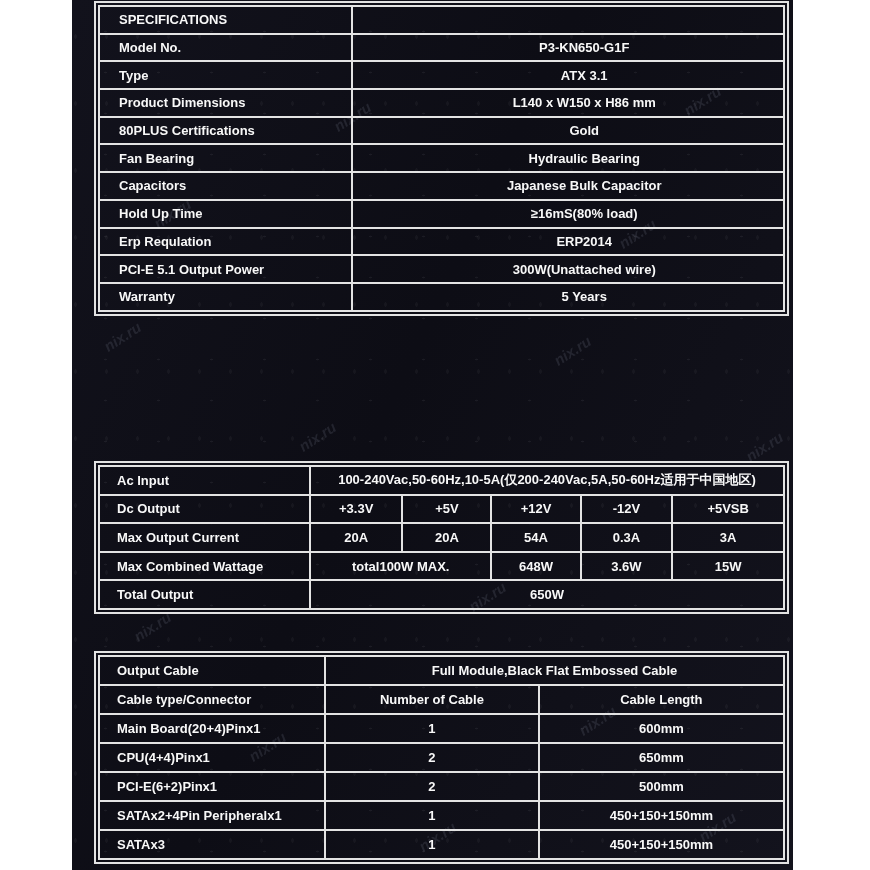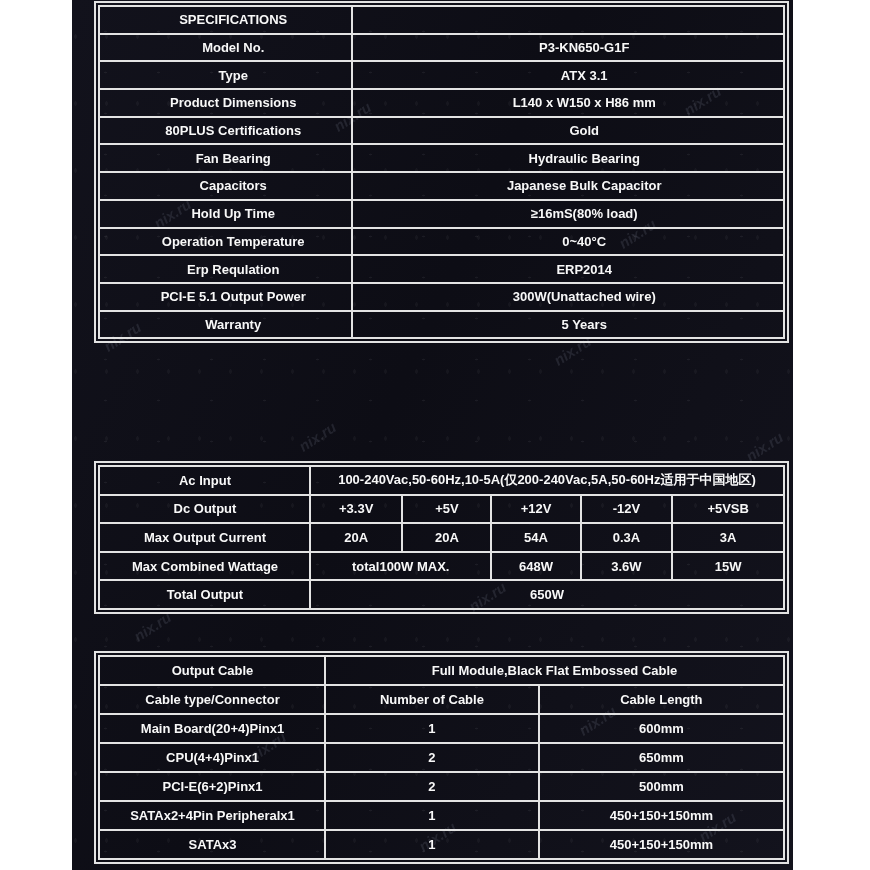--- a/index.html
+++ b/index.html
@@ -45,24 +45,24 @@
     color:#f8f8f8;
     font-size:13px;
     font-weight:bold;
     padding:0 4px;
     overflow:hidden;
     white-space:nowrap;
   }
   .t1 td{height:25.7px;}
   .t2 td{height:26.6px;}
   .t3 td{height:27px;}
-  td.lbl{text-align:center;padding-left:19px;}
+  td.lbl{text-align:left;padding-left:19px;}
   td.val{text-align:center;padding-left:36px;}
   td.ctr{text-align:center;}
-  .t2 td.lbl, .t3 td.lbl{padding-left:5px;}
+  .t2 td.lbl, .t3 td.lbl{padding-left:17px;}
 </style>
 </head>
 <body>
 
 <div class="panel">
 
   <span class="wm" style="left:260px;top:108px">nix.ru</span>
   <span class="wm" style="left:610px;top:92px">nix.ru</span>
   <span class="wm" style="left:80px;top:205px">nix.ru</span>
   <span class="wm" style="left:545px;top:225px">nix.ru</span>
@@ -110,24 +110,20 @@
       </tr>
       <tr>
         <td class="lbl">Capacitors</td>
         <td class="val">Japanese Bulk Capacitor</td>
       </tr>
       <tr>
         <td class="lbl">Hold Up Time</td>
         <td class="val">≥16mS(80% load)</td>
       </tr>
       <tr>
-        <td class="lbl">Operation Temperature</td>
-        <td class="val">0~40°C</td>
-      </tr>
-      <tr>
         <td class="lbl">Erp Requlation</td>
         <td class="val">ERP2014</td>
       </tr>
       <tr>
         <td class="lbl">PCI-E 5.1 Output Power</td>
         <td class="val">300W(Unattached wire)</td>
       </tr>
       <tr>
         <td class="lbl">Warranty</td>
         <td class="val">5 Years</td>

